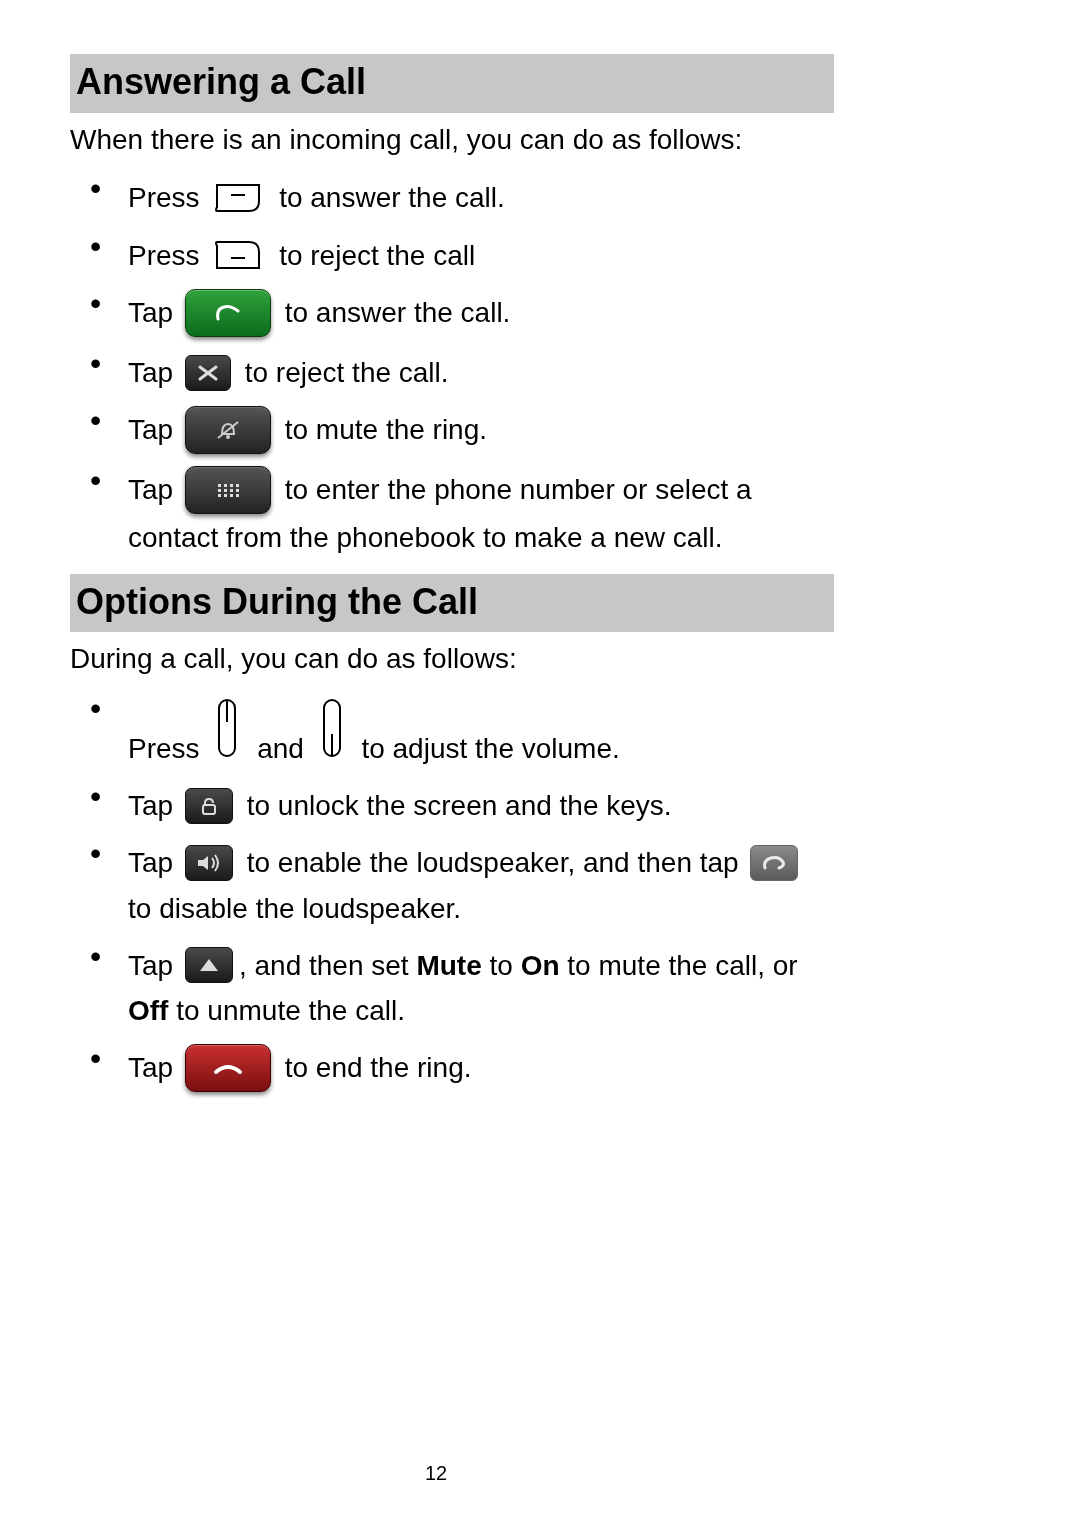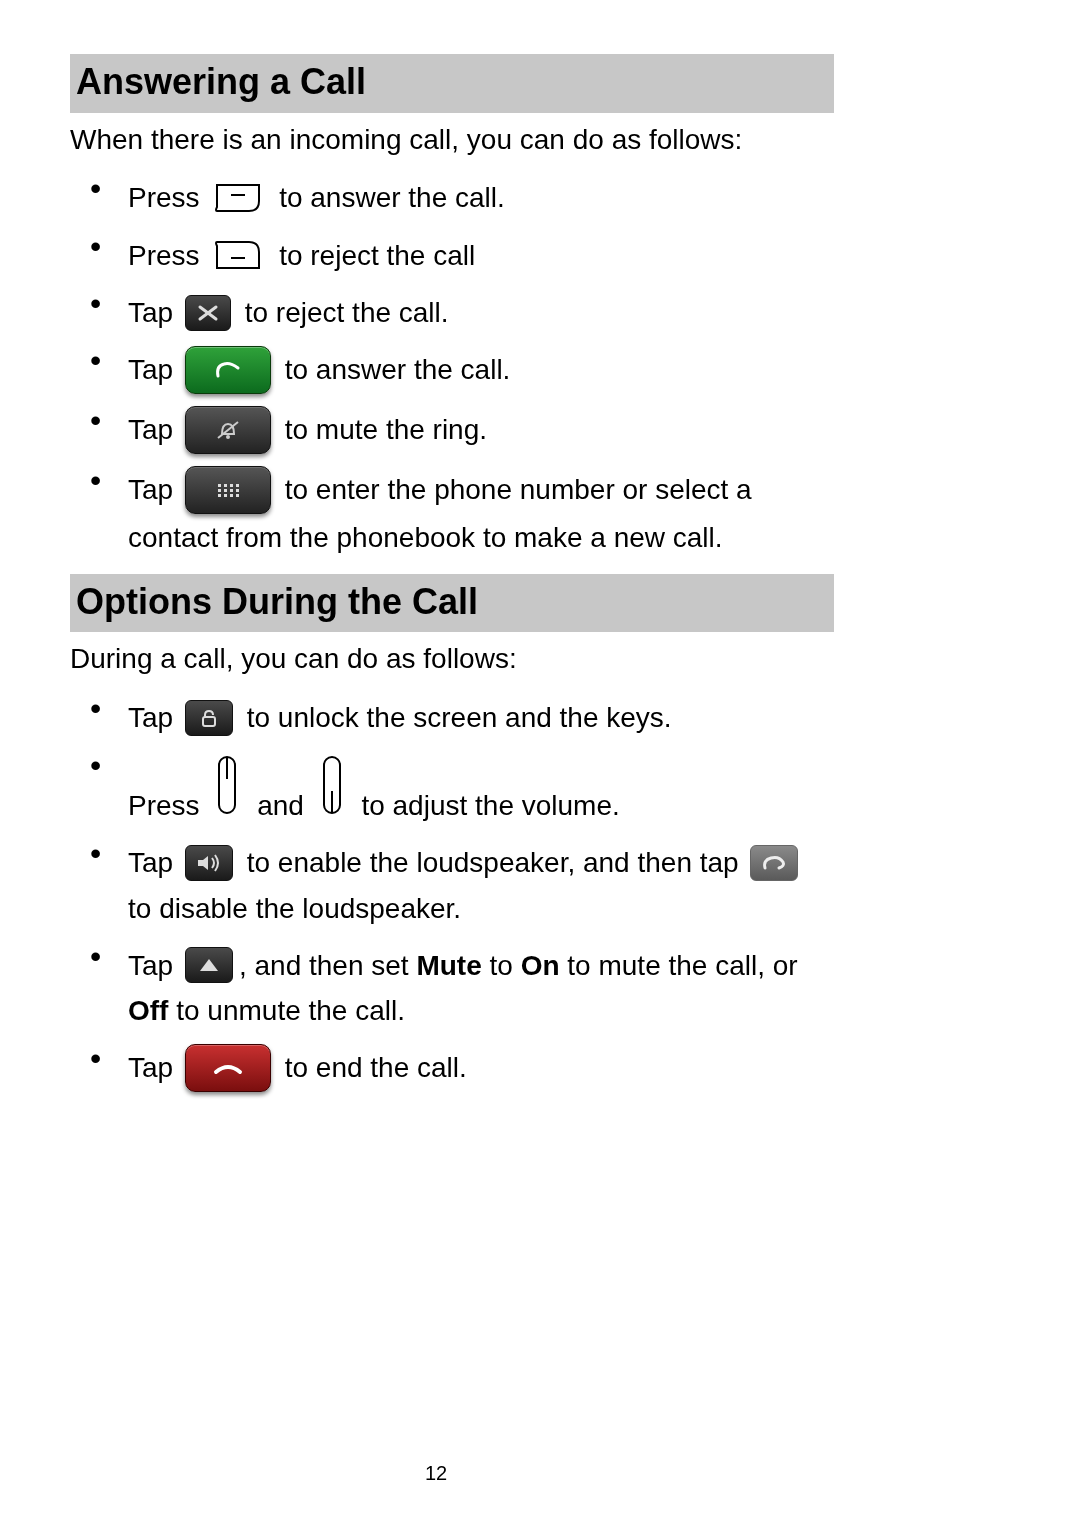--- a/index.html
+++ b/index.html
@@ -176,27 +176,27 @@
       <div class="intro">When there is an incoming call, you can do as follows:</div>
       <ul class="items">
         <li><span class="seg">Press </span><span class="icn icn-send-key"><svg width="54" height="34" viewBox="0 0 54 34">
               <path d="M6 4 H48 V20 Q48 30 38 30 H6 Q4 30 6 26 L6 4 Z" fill="none" stroke="#000" stroke-width="2"></path>
               <line x1="20" y1="14" x2="34" y2="14" stroke="#000" stroke-width="2"></line>
             </svg></span><span class="seg"> to answer the call.</span></li>
         <li><span class="seg">Press </span><span class="icn icn-end-key"><svg width="54" height="34" viewBox="0 0 54 34">
               <path d="M6 30 H48 V14 Q48 4 38 4 H6 Q4 4 6 8 L6 30 Z" fill="none" stroke="#000" stroke-width="2"></path>
               <line x1="20" y1="20" x2="34" y2="20" stroke="#000" stroke-width="2"></line>
             </svg></span><span class="seg"> to reject the call</span></li>
+        <li><span class="seg">Tap </span><span class="icn icn-answer-btn"><svg width="40" height="28" viewBox="0 0 40 28">
+              <path d="M10 20 Q8 10 16 8 Q22 6 30 12" fill="none" stroke="#fff" stroke-width="3" stroke-linecap="round"></path>
+            </svg></span><span class="seg"> to answer the call.</span></li>
         <li><span class="seg">Tap </span><span class="icn icn-reject-btn"><svg width="24" height="20" viewBox="0 0 24 20">
               <line x1="4" y1="4" x2="20" y2="16" stroke="#ddd" stroke-width="3" stroke-linecap="round"></line>
               <line x1="20" y1="4" x2="4" y2="16" stroke="#ddd" stroke-width="3" stroke-linecap="round"></line>
             </svg></span><span class="seg"> to reject the call.</span></li>
-        <li><span class="seg">Tap </span><span class="icn icn-answer-btn"><svg width="40" height="28" viewBox="0 0 40 28">
-              <path d="M10 20 Q8 10 16 8 Q22 6 30 12" fill="none" stroke="#fff" stroke-width="3" stroke-linecap="round"></path>
-            </svg></span><span class="seg"> to answer the call.</span></li>
         <li><span class="seg">Tap </span><span class="icn icn-mute-btn"><svg width="40" height="28" viewBox="0 0 40 28">
               <path d="M14 18 Q14 8 20 8 Q26 8 26 18 Z" fill="none" stroke="#ccc" stroke-width="2"></path>
               <circle cx="20" cy="21" r="2" fill="#ccc"></circle>
               <line x1="10" y1="22" x2="30" y2="6" stroke="#ccc" stroke-width="2"></line>
             </svg></span><span class="seg"> to mute the ring.</span></li>
         <li><span class="seg">Tap </span><span class="icn icn-dialpad-btn"><svg width="40" height="28" viewBox="0 0 40 28">
               <rect x="10" y="8" width="3" height="3" fill="#ddd"></rect>
               <rect x="16" y="8" width="3" height="3" fill="#ddd"></rect>
               <rect x="22" y="8" width="3" height="3" fill="#ddd"></rect>
               <rect x="28" y="8" width="3" height="3" fill="#ddd"></rect>
@@ -206,40 +206,40 @@
               <rect x="28" y="13" width="3" height="3" fill="#ddd"></rect>
               <rect x="10" y="18" width="3" height="3" fill="#ddd"></rect>
               <rect x="16" y="18" width="3" height="3" fill="#ddd"></rect>
               <rect x="22" y="18" width="3" height="3" fill="#ddd"></rect>
               <rect x="28" y="18" width="3" height="3" fill="#ddd"></rect>
             </svg></span><span class="seg"> to enter the phone number or select a contact from the phonebook to make a new call.</span></li>
       </ul>
       <div class="section-heading">Options During the Call</div>
       <div class="intro">During a call, you can do as follows:</div>
       <ul class="items">
-        <li><span class="seg">Tap </span><span class="icn icn-unlock-btn"><svg width="26" height="22" viewBox="0 0 26 22">
-              <rect x="7" y="10" width="12" height="9" rx="2" fill="none" stroke="#ddd" stroke-width="2"></rect>
-              <path d="M9 10 V8 Q9 4 13 4 Q17 4 17 8" fill="none" stroke="#ddd" stroke-width="2"></path>
-            </svg></span><span class="seg"> to unlock the screen and the keys.</span></li>
         <li><span class="seg">Press </span><span class="icn icn-volup"><svg width="32" height="76" viewBox="0 0 32 76">
               <rect x="8" y="6" width="16" height="56" rx="8" fill="none" stroke="#000" stroke-width="2"></rect>
               <line x1="16" y1="6" x2="16" y2="28" stroke="#000" stroke-width="2"></line>
             </svg></span><span class="seg"> and </span><span class="icn icn-voldown"><svg width="32" height="76" viewBox="0 0 32 76">
               <rect x="8" y="6" width="16" height="56" rx="8" fill="none" stroke="#000" stroke-width="2"></rect>
               <line x1="16" y1="40" x2="16" y2="62" stroke="#000" stroke-width="2"></line>
             </svg></span><span class="seg"> to adjust the volume.</span></li>
+        <li><span class="seg">Tap </span><span class="icn icn-unlock-btn"><svg width="26" height="22" viewBox="0 0 26 22">
+              <rect x="7" y="10" width="12" height="9" rx="2" fill="none" stroke="#ddd" stroke-width="2"></rect>
+              <path d="M9 10 V8 Q9 4 13 4 Q17 4 17 8" fill="none" stroke="#ddd" stroke-width="2"></path>
+            </svg></span><span class="seg"> to unlock the screen and the keys.</span></li>
         <li><span class="seg">Tap </span><span class="icn icn-speaker-on-btn"><svg width="30" height="22" viewBox="0 0 30 22">
               <polygon points="4,8 9,8 14,4 14,18 9,14 4,14" fill="#ddd"></polygon>
               <path d="M18 6 Q22 11 18 16" fill="none" stroke="#ddd" stroke-width="2"></path>
               <path d="M21 3 Q27 11 21 19" fill="none" stroke="#ddd" stroke-width="2"></path>
             </svg></span><span class="seg"> to enable the loudspeaker, and then tap </span><span class="icn icn-speaker-off-btn"><svg width="30" height="22" viewBox="0 0 30 22">
               <path d="M6 16 Q4 8 12 6 Q20 4 24 10 Q26 14 20 16" fill="none" stroke="#eee" stroke-width="3" stroke-linecap="round"></path>
             </svg></span><span class="seg"> to disable the loudspeaker.</span></li>
         <li><span class="seg">Tap </span><span class="icn icn-options-btn"><svg width="26" height="22" viewBox="0 0 26 22">
               <polygon points="13,5 22,17 4,17" fill="#ddd"></polygon>
             </svg></span><span class="seg">, and then set </span><span class="seg seg-bold">Mute</span><span class="seg"> to </span><span class="seg seg-bold">On</span><span class="seg"> to mute the call, or </span><span class="seg seg-bold">Off</span><span class="seg"> to unmute the call.</span></li>
         <li><span class="seg">Tap </span><span class="icn icn-endcall-btn"><svg width="40" height="28" viewBox="0 0 40 28">
               <path d="M8 18 Q20 8 32 18" fill="none" stroke="#fff" stroke-width="4" stroke-linecap="round"></path>
-            </svg></span><span class="seg"> to end the call.</span></li>
+            </svg></span><span class="seg"> to end the ring.</span></li>
       </ul>
     </div>
   <div class="page-number">12</div>
 </div>
 
 </body></html>

